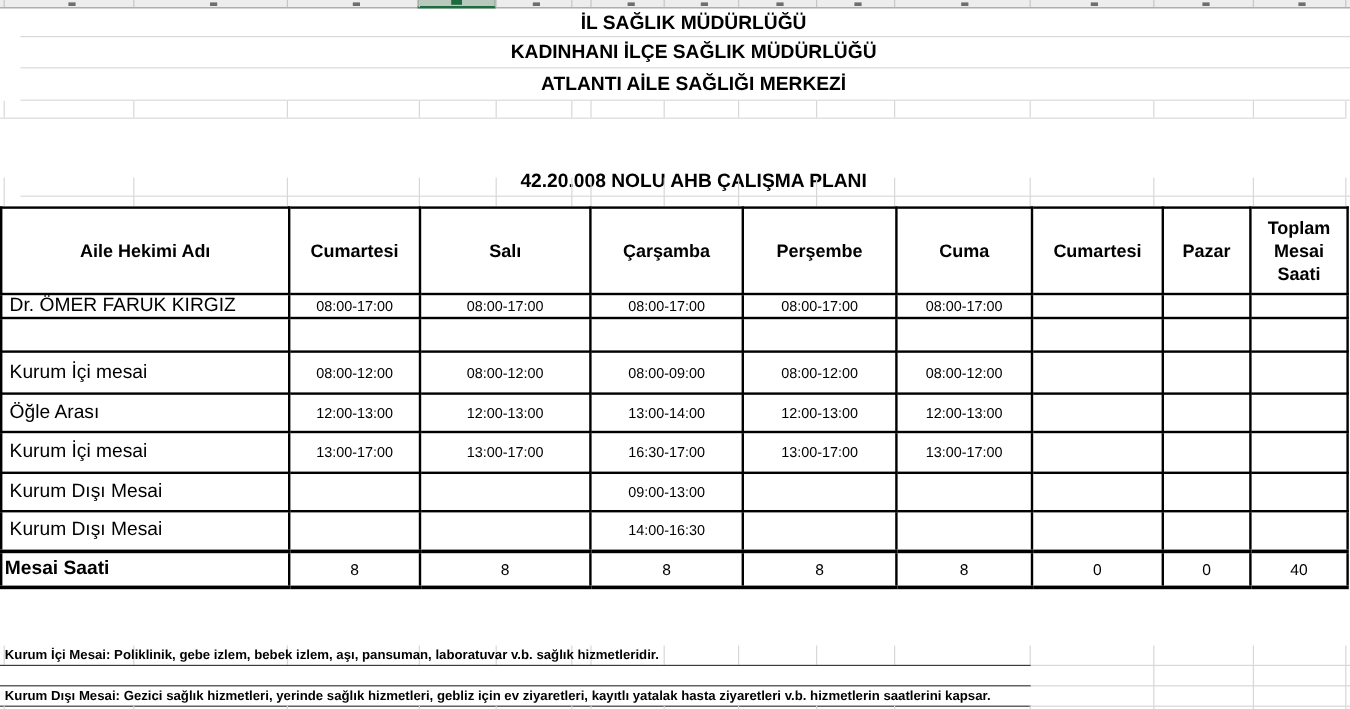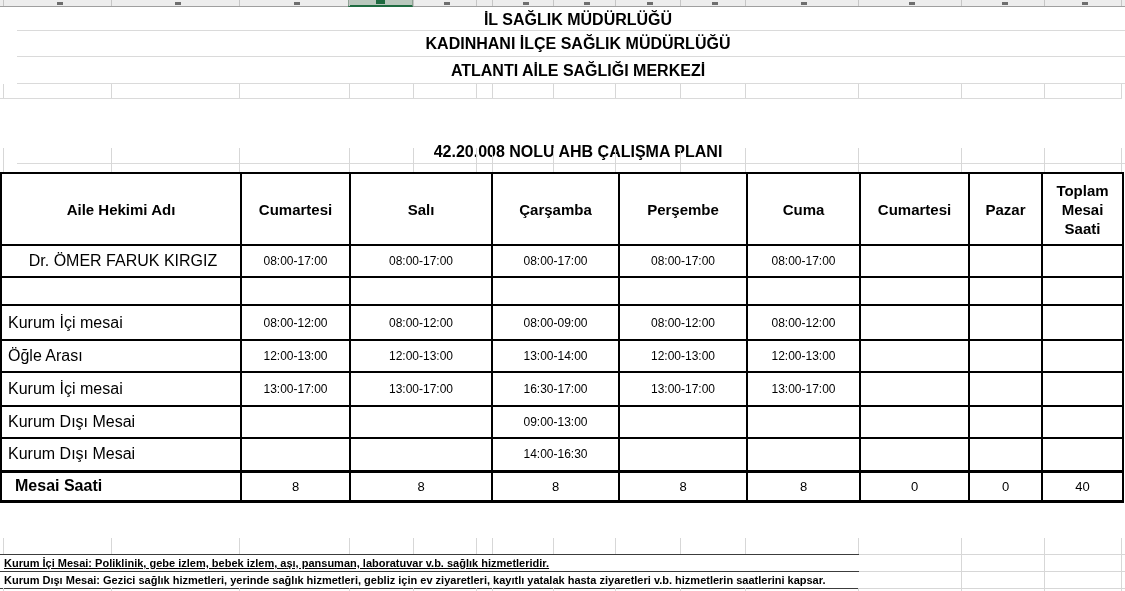--- a/index.html
+++ b/index.html
@@ -35,37 +35,37 @@
   .vgrid { position:absolute; top:0; bottom:0; width:1px; background:#d7d7d7; }
 
   
   #plan-table { position:absolute; top:172px; left:0; }
   table { border-collapse:collapse; table-layout:fixed; width:1122px; background:#fff; }
   th, td { border:2px solid #000; padding:0 2px; overflow:hidden; }
   thead th { font-size:15px; font-weight:bold; text-align:center; vertical-align:middle;
              height:72px; line-height:19px; }
   tbody td { font-size:12px; text-align:center; vertical-align:middle; font-weight:normal; }
   tbody td.label { font-size:16px; text-align:left; padding-left:6px; }
-  tr.r0 td { height:32px;text-align:center; } tr.r0 td.label { font-size:16px; }
+  tr.r0 td { height:20px; } tr.r0 td.label { font-size:16px; }
   tr.r1 td { height:28px; }
   tr.r2 td { height:35px; }
   tr.r3 td { height:32px; }
   tr.r4 td { height:34px; }
   tr.r5 td { height:32px; }
   tr.r6 td { height:33px; }
   tr.total td { height:30px; border-top:3px solid #000; border-bottom:3px solid #000;
                 font-size:13px; }
-  tr.total td.label { font-weight:bold; padding-left:13px; font-size:16px; }
+  tr.total td.label { font-weight:bold; padding-left:2px; font-size:16px; }
 
   
   .fline-dark  { position:absolute; left:0; width:859px; height:1px; background:#3c3c3c; }
   .fline-light { position:absolute; left:859px; width:266px; height:1px; background:#d7d7d7; }
   .footnote { position:absolute; left:4px; width:852px; height:16px; line-height:16px;
               font-size:11px; font-weight:bold; white-space:nowrap; overflow:hidden; }
-  #fn1 { top:555px;text-decoration:underline; }
+  #fn1 { top:538px; }
   #fn2 { top:572px; }
   #fn-rightgrid { position:absolute; top:554px; left:0; width:1125px; height:34px; }
 </style>
 </head>
 <body>
 
 <div id="screen">
 
   <div class="xl-strip">
     <div class="sel-col">

